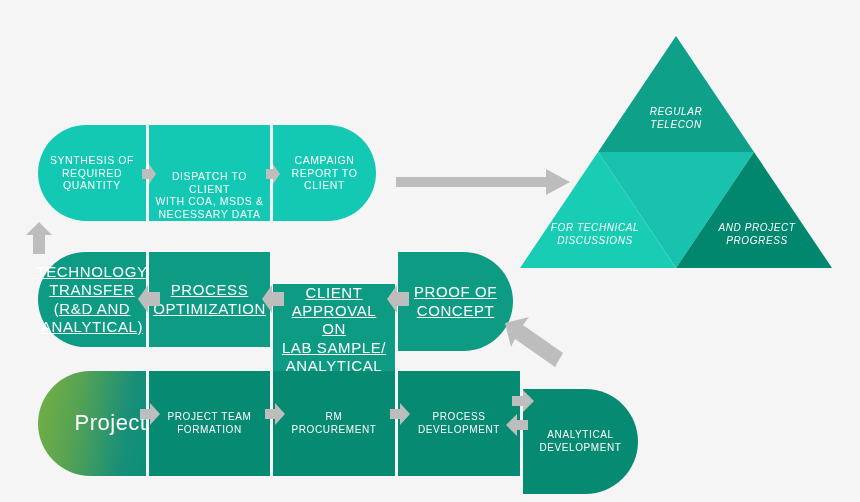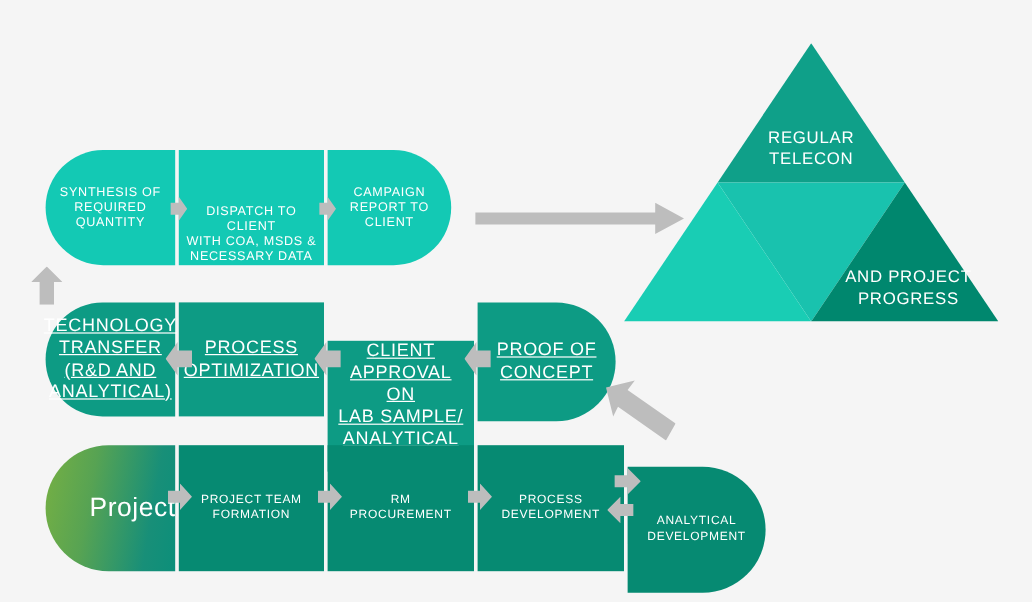--- a/index.html
+++ b/index.html
@@ -39,40 +39,43 @@
   .arrow{position:absolute;}
   .arrow svg{display:block;}
 
   
   #triangle{position:absolute;left:520px;top:36px;width:312px;height:232px;}
   #triangle svg{display:block;}
   .tri-label{
     position:absolute;
     color:#ffffff;
     text-align:center;
-    font-size:14px;
+    font-size:10px;
     letter-spacing:.6px;
     line-height:1.25;
     white-space:pre-line;
+    font-style:italic;
   }
 </style>
 </head>
 <body>
 
 <div id="stage">
 
   <div id="triangle">
     <svg width="312" height="232" viewBox="0 0 312 232" xmlns="http://www.w3.org/2000/svg">
       <polygon points="156,0 234,116 78,116" fill="#0fa089"></polygon>
       <polygon points="78,116 234,116 156,232" fill="#19c2ae"></polygon>
       <polygon points="78,116 156,232 0,232" fill="#19cdb4"></polygon>
       <polygon points="234,116 312,232 156,232" fill="#00876e"></polygon>
     </svg>
     <div class="tri-label" style="left: 76px; top: 70px; width: 160px; white-space: pre-line;">REGULAR
 TELECON</div>
+    <div class="tri-label" style="left: 10px; top: 186px; width: 130px; white-space: pre-line;">FOR TECHNICAL
+DISCUSSIONS</div>
     <div class="tri-label" style="left: 172px; top: 186px; width: 130px; white-space: pre-line;">AND PROJECT
 PROGRESS</div>
   </div>
 
   <div class="row r1">
     <div class="seg cap-left" style="left:38px;top:125px;width:108px;height:96px;background:#13c9b4;">
       <span style="white-space: pre-line;">SYNTHESIS OF
 REQUIRED
 QUANTITY</span>
     </div>

